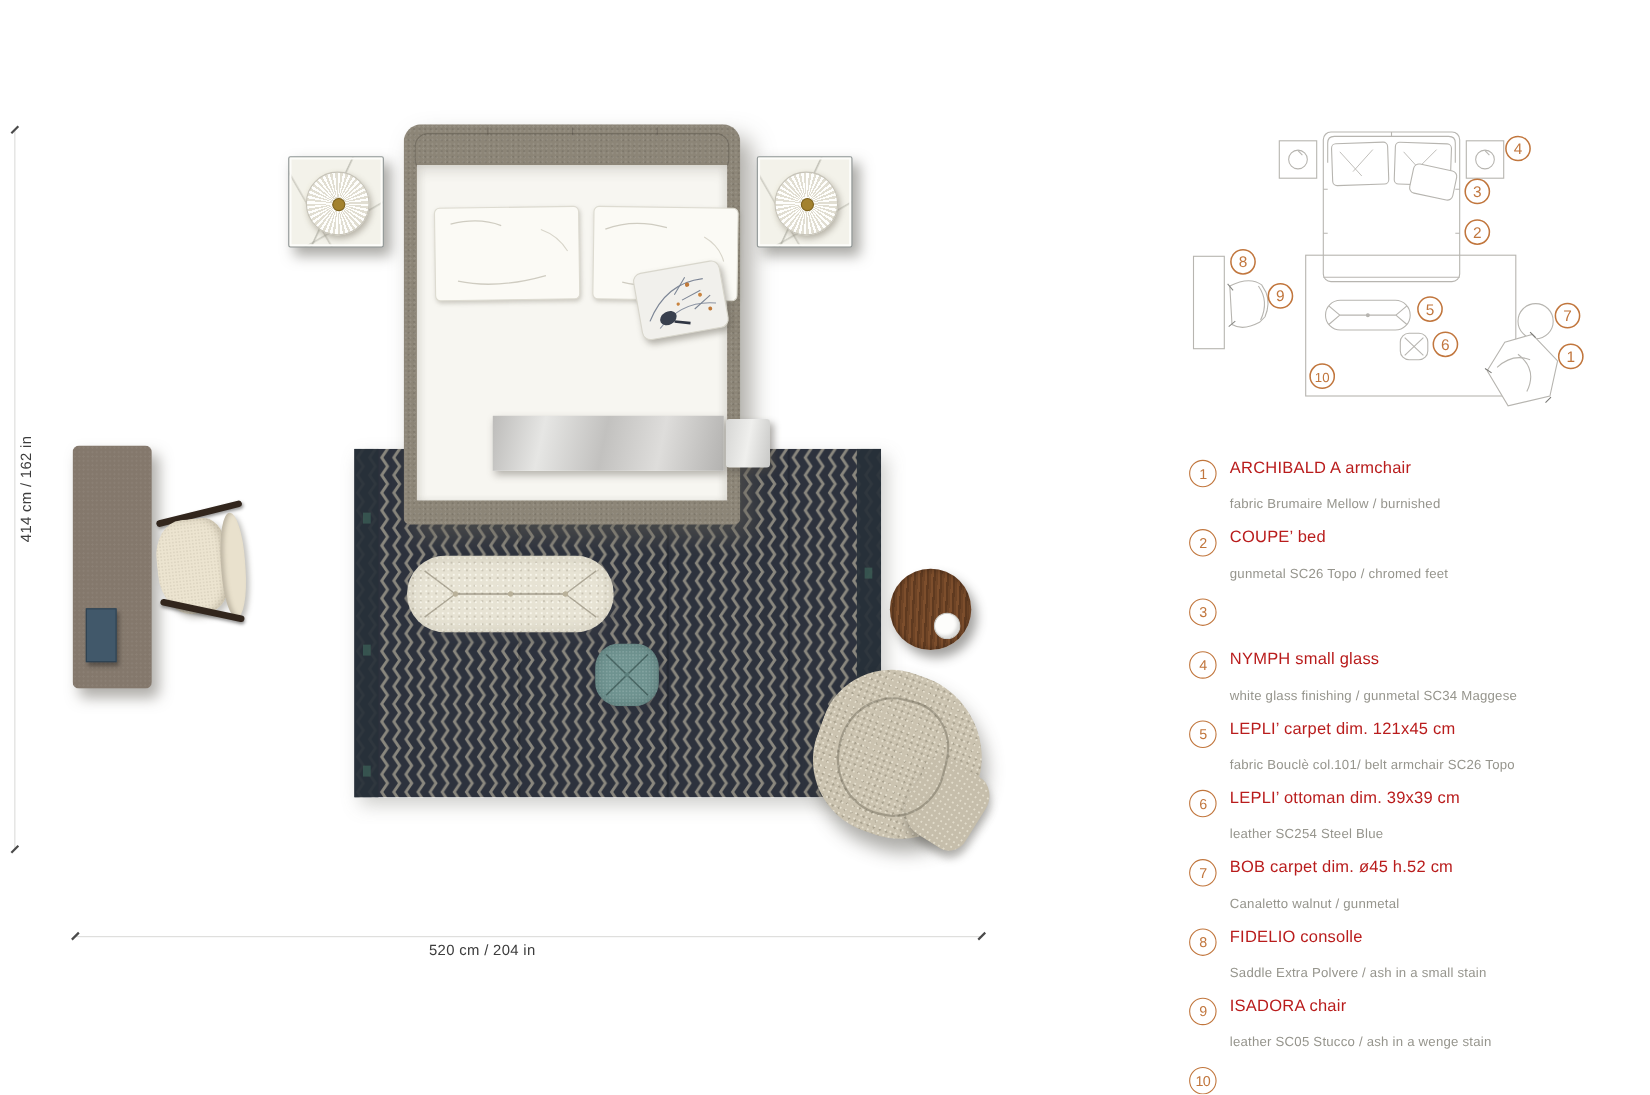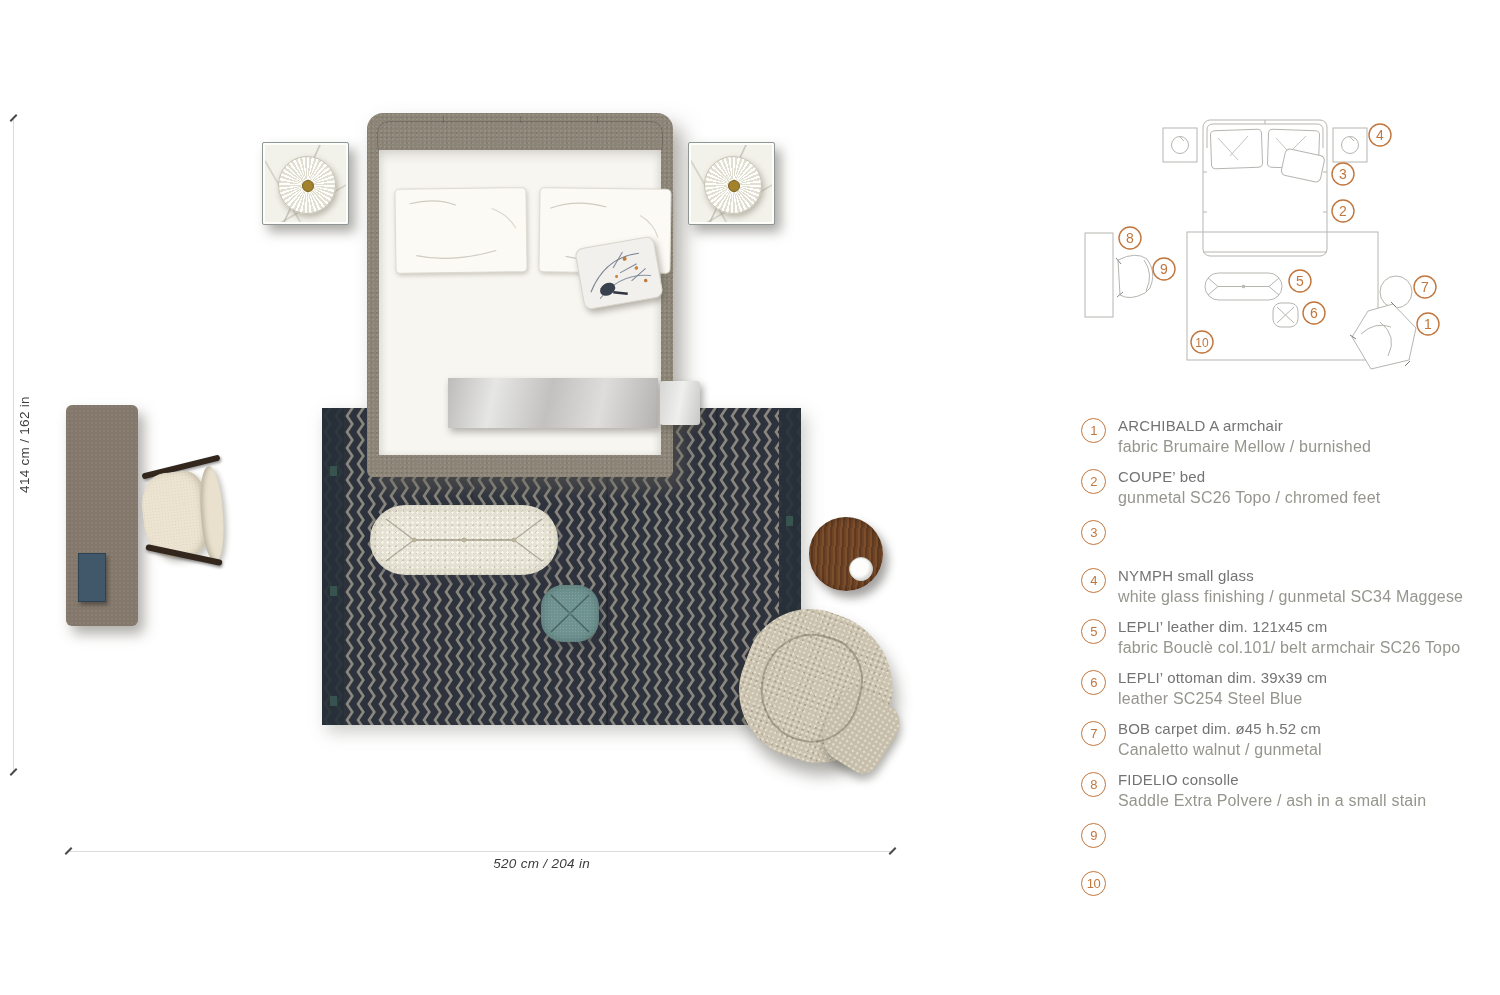--- a/index.html
+++ b/index.html
@@ -8,21 +8,21 @@
     font-family:"Liberation Sans",sans-serif;
   }
   .abs{position:absolute;}
 
   
   .dim-line-v{left:13px;top:118px;width:1px;height:654px;background:#dcdcda;}
   .dim-line-h{left:68px;top:851px;width:825px;height:1px;background:#dcdcda;}
   .tick{position:absolute;width:9px;height:2px;background:#4a4a4a;transform:rotate(-45deg);}
   .dim-label{color:#3c3c3c;font-size:13.5px;letter-spacing:.3px;white-space:nowrap;}
   .dim-label-v{left:-36px;top:437px;width:120px;text-align:center;transform:rotate(-90deg);}
-  .dim-label-h{left:390px;top:856px;width:200px;text-align:right;font-style:italic;}
+  .dim-label-h{left:390px;top:856px;width:200px;text-align:left;}
 
   
   .carpet{left:322px;top:408px;width:479px;height:317px;box-shadow:5px 7px 16px rgba(110,108,100,.35);}
 
   
   .console{left:66px;top:405px;width:72px;height:221px;background:#84786c;border-radius:6px;
     box-shadow:6px 8px 13px rgba(100,95,88,.5);
     background-image:radial-gradient(rgba(255,255,255,.05) 1px,transparent 1px);background-size:4px 4px;}
   .console-pad{left:78px;top:553px;width:26px;height:47px;background:#41586a;border:1px solid #2e4252;
     box-shadow:2px 3px 4px rgba(0,0,0,.35);}
@@ -107,22 +107,22 @@
 
   
   .plan{left:1080px;top:108px;}
   .plan text{font-family:"Liberation Sans",sans-serif;}
 
   
   .legend{left:1081px;top:417px;width:420px;}
   .legend-row{display:flex;gap:12px;align-items:flex-start;margin-bottom:15px;min-height:33px;}
   .lnum{flex:0 0 auto;width:23px;height:23px;border:1.5px solid var(--accent,#c1763d);border-radius:50%;
     color:var(--accent,#c1763d);font-size:13px;line-height:23px;text-align:center;margin-top:1px;letter-spacing:-.5px;}
-  .ltitle{font-size:15px;color:#737373;letter-spacing:.2px;line-height:18px;}
-  .lsub{font-size:16px;color:#96958d;letter-spacing:.2px;line-height:13px;margin-top:5px;}
+  .ltitle{font-size:15px;color:#b91c1c;letter-spacing:.2px;line-height:18px;}
+  .lsub{font-size:12px;color:#96958d;letter-spacing:.2px;line-height:13px;margin-top:17px;}
 </style>
 </head>
 <body>
 
 <div class="board">
 
   <div class="abs dim-line-v"></div>
   <div class="tick" style="left:9px;top:117px;"></div>
   <div class="tick" style="left:9px;top:771px;"></div>
   <div class="abs dim-label dim-label-v">414 cm / 162 in</div>
@@ -363,21 +363,21 @@
     <span class="lnum">4</span>
     <span class="ltext">
       <div class="ltitle">NYMPH small glass</div>
       <div class="lsub">white glass finishing / gunmetal SC34 Maggese</div>
     </span>
   </div>
 
   <div class="legend-row">
     <span class="lnum">5</span>
     <span class="ltext">
-      <div class="ltitle">LEPLI’ leather dim. 121x45 cm</div>
+      <div class="ltitle">LEPLI’ carpet dim. 121x45 cm</div>
       <div class="lsub">fabric Bouclè col.101/ belt armchair SC26 Topo</div>
     </span>
   </div>
 
   <div class="legend-row">
     <span class="lnum">6</span>
     <span class="ltext">
       <div class="ltitle">LEPLI’ ottoman dim. 39x39 cm</div>
       <div class="lsub">leather SC254 Steel Blue</div>
     </span>
@@ -394,20 +394,24 @@
   <div class="legend-row">
     <span class="lnum">8</span>
     <span class="ltext">
       <div class="ltitle">FIDELIO consolle</div>
       <div class="lsub">Saddle Extra Polvere / ash in a small stain</div>
     </span>
   </div>
 
   <div class="legend-row">
     <span class="lnum">9</span>
+    <span class="ltext">
+      <div class="ltitle">ISADORA chair</div>
+      <div class="lsub">leather SC05 Stucco / ash in a wenge stain</div>
+    </span>
   </div>
 
   <div class="legend-row">
     <span class="lnum">10</span>
   </div>
 </div>
 
 </div>
 
 </body></html>

